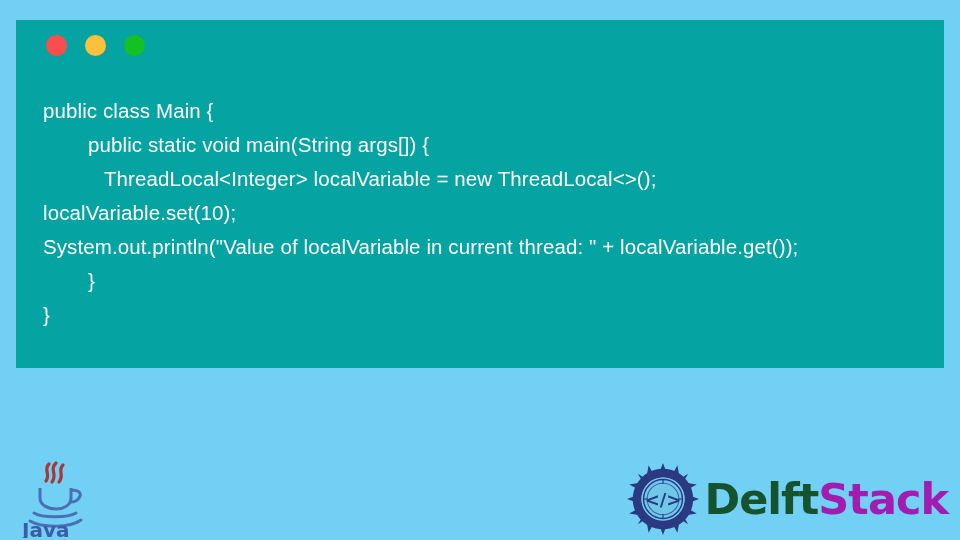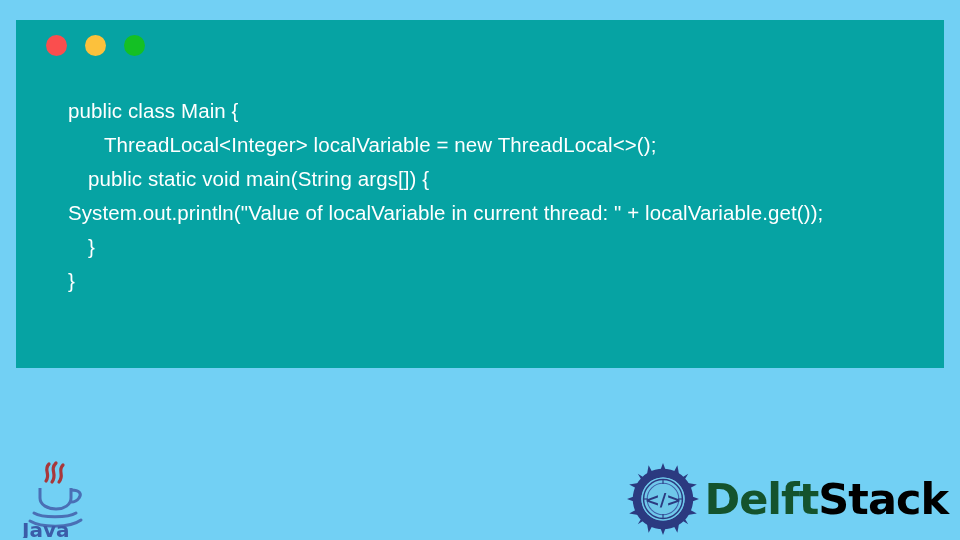--- a/index.html
+++ b/index.html
@@ -54,21 +54,21 @@
     padding: 0 14px 0 0;
   }
   .code-line {
     color: #ffffff;
     font-family: "Liberation Sans", sans-serif;
     font-size: 20.5px;
     line-height: 34px;
     white-space: pre;
     letter-spacing: 0.1px;
   }
-  .code-line.i0 { padding-left: 52px; }
+  .code-line.i0 { padding-left: 27px; }
   .code-line.i1 { padding-left: 72px; }
   .code-line.i2 { padding-left: 88px; }
 
   
   #java-logo {
     position: absolute;
     left: 18px;
     bottom: 2px;
     width: 74px;
     height: 78px;
@@ -88,37 +88,38 @@
   #delft-mark { width: 72px; height: 72px; display: block; }
   #delft-wordmark {
     font-family: "DejaVu Sans", sans-serif;
     font-size: 43px;
     font-weight: bold;
     letter-spacing: -1px;
     line-height: 1;
     white-space: nowrap;
   }
   #delft-wordmark .delft { color: #14532d; }
-  #delft-wordmark .stack { color: #000000; }
+  #delft-wordmark .stack { color: #a21caf; }
 </style>
 </head>
 <body>
 
 <div id="code-window">
 
   <div id="titlebar">
     <span class="dot close"></span>
     <span class="dot min"></span>
     <span class="dot max"></span>
   </div>
 
   <div id="code-body">
     <div class="code-line i0">public class Main {</div>
+    <div class="code-line i1">public static void main(String args[]) {</div>
     <div class="code-line i2">ThreadLocal&lt;Integer&gt; localVariable = new ThreadLocal&lt;&gt;();</div>
-    <div class="code-line i1">public static void main(String args[]) {</div>
+    <div class="code-line i0">localVariable.set(10);</div>
     <div class="code-line i0">System.out.println("Value of localVariable in current thread: " + localVariable.get());</div>
     <div class="code-line i1">}</div>
     <div class="code-line i0">}</div>
   </div>
 
 </div>
 
 <div id="java-logo">
   <svg width="74" height="78" viewBox="0 0 74 78" xmlns="http://www.w3.org/2000/svg">
 

